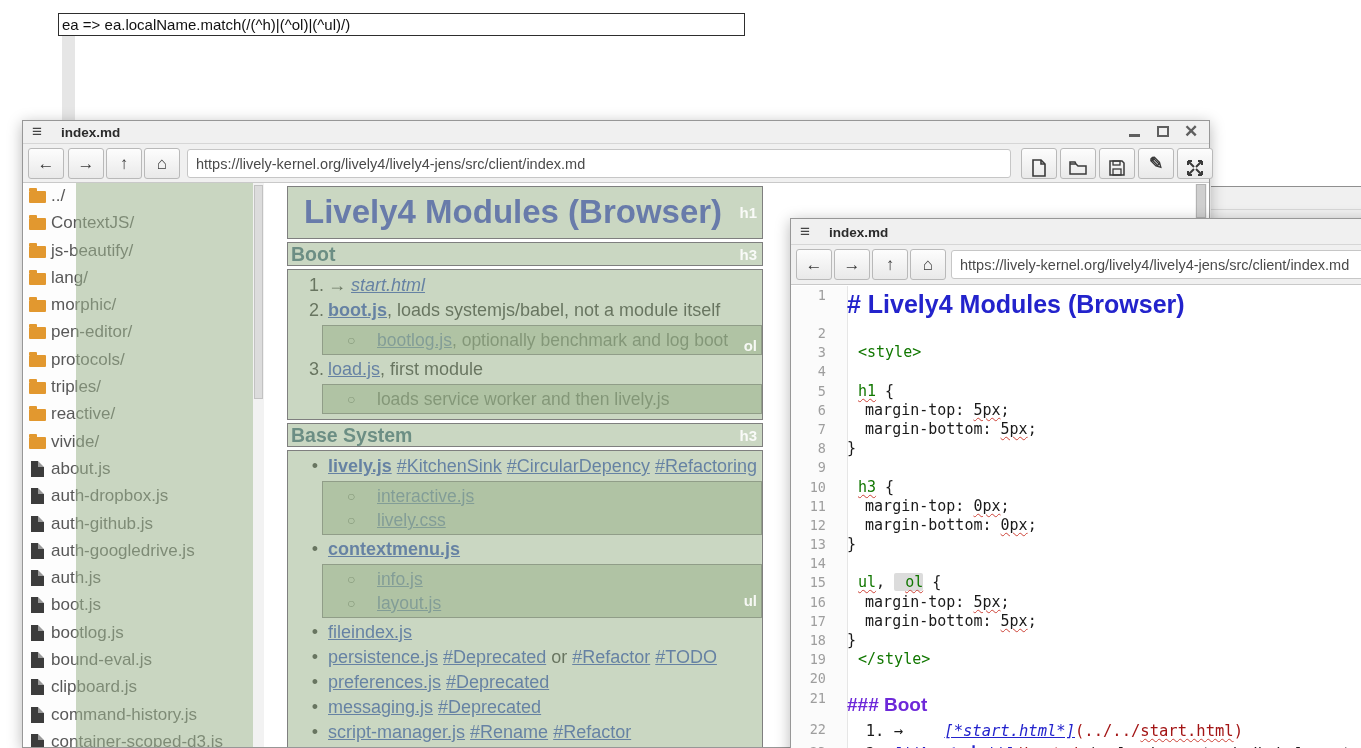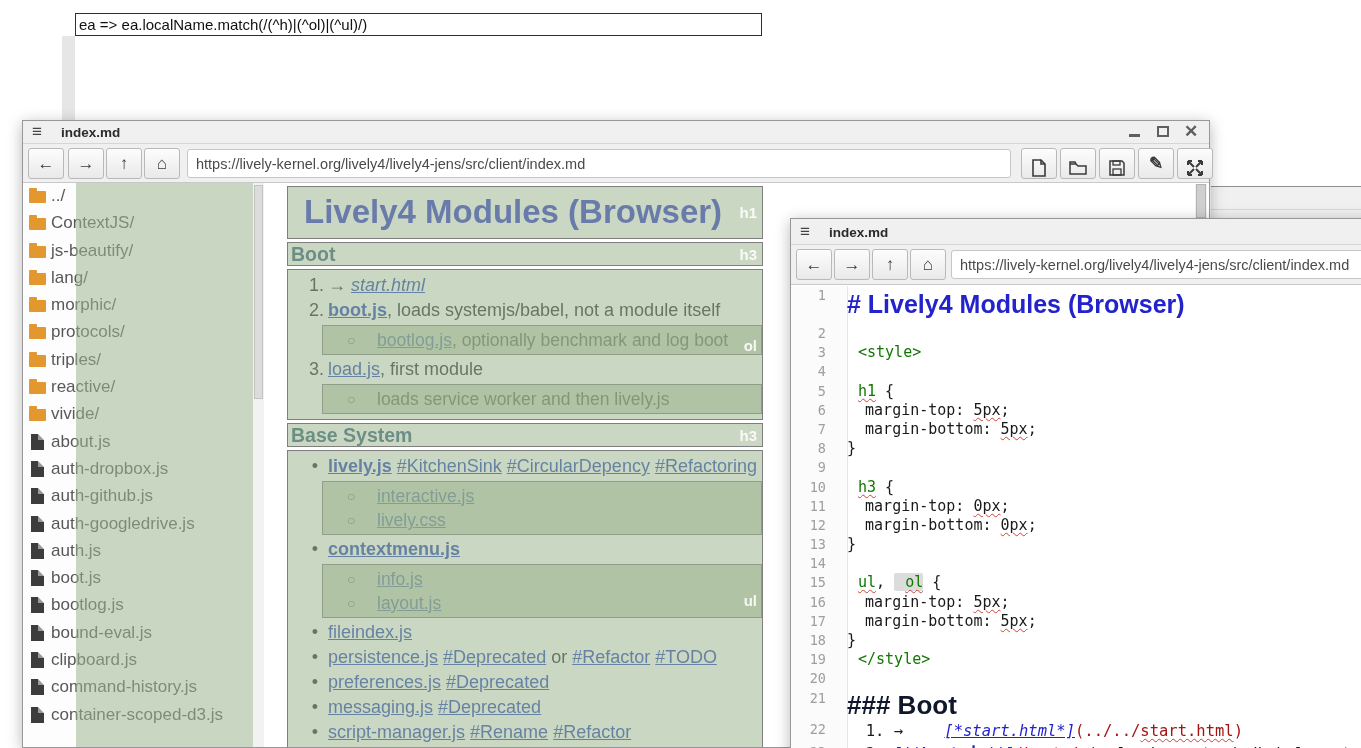--- a/index.html
+++ b/index.html
@@ -1,20 +1,20 @@
 <!DOCTYPE html>
 <html><head>
 <meta charset="utf-8">
 <style>
   * { margin:0; padding:0; box-sizing:border-box; }
   html,body { width:1361px; height:748px; overflow:hidden; background:#fff;
               font-family:"Liberation Sans", sans-serif; position:relative; }
 
   
-  #filter-input { position:absolute; left:75px; top:13px; width:687px; height:23px;
+  #filter-input { position:absolute; left:58px; top:13px; width:687px; height:23px;
     border:1px solid #2e2e2e; background:#fff; font:15px "Liberation Sans",sans-serif;
     color:#111; padding:0 3px; }
   #ghost-strip { position:absolute; left:62px; top:36px; width:13px; height:85px;
     background:#e6e6e6; }
 
   
   .window { position:absolute; background:#fff; border:1px solid #979797;
     box-shadow:0 3px 14px rgba(0,0,0,.28); }
   .titlebar { position:absolute; left:0; right:0; top:0; height:23px; background:#f0f0f0;
     border-bottom:1px solid #d6d6d6; }
@@ -96,21 +96,21 @@
     font-family:"DejaVu Sans Mono", monospace; cursor:text; }
   #w2-gutter-bg { position:absolute; left:0; top:0; width:57px; bottom:0; background:#fbfbfb;
     border-right:1px solid #e6e6e6; }
   .crow { display:flex; position:relative; height:19.2px; line-height:19.2px; font-size:15px; color:#1a1a1a; }
   .crow .ln { flex:0 0 46px; text-align:right; padding-right:11px; color:#9e9e9e;
     font-size:13.5px; line-height:19px; }
   .crow .code { padding-left:10px; white-space:pre; }
   .crow.r-h1 { height:38px; line-height:36px; }
   .crow.r-h1 .code { font-family:"Liberation Sans",sans-serif; font-size:25px; font-weight:bold; color:#2323cc; }
   .crow.r-h3 { height:31px; line-height:32px; }
-  .crow.r-h3 .code { font-family:"Liberation Sans",sans-serif; font-size:26px; font-weight:bold; color:#0f172a; }
+  .crow.r-h3 .code { font-family:"Liberation Sans",sans-serif; font-size:19px; font-weight:bold; color:#6d28d9; }
   .crow.r-md { height:23.5px; line-height:23px; font-size:15.5px; }
   .tag { color:#117700;padding-left:11px; }
   .sq { text-decoration:underline wavy #cc4136 1px; text-underline-offset:2px; }
   .hl { background:#dcdcdc; border-radius:2px; }
   .clink { color:#2323cc; text-decoration:underline; }
   .clink.b { font-weight:bold; } .clink.i { font-style:italic;margin-left:32px; }
   .curl { color:#a31515; }
 </style>
 </head>
 <body>
@@ -177,20 +177,24 @@
           <span class="ic-folder"></span>
           <span class="lbl">js-beautify/</span>
         </div>
         <div class="side-row">
           <span class="ic-folder"></span>
           <span class="lbl">lang/</span>
         </div>
         <div class="side-row">
           <span class="ic-folder"></span>
           <span class="lbl">morphic/</span>
+        </div>
+        <div class="side-row">
+          <span class="ic-folder"></span>
+          <span class="lbl">pen-editor/</span>
         </div>
         <div class="side-row">
           <span class="ic-folder"></span>
           <span class="lbl">protocols/</span>
         </div>
         <div class="side-row">
           <span class="ic-folder"></span>
           <span class="lbl">triples/</span>
         </div>
         <div class="side-row">

